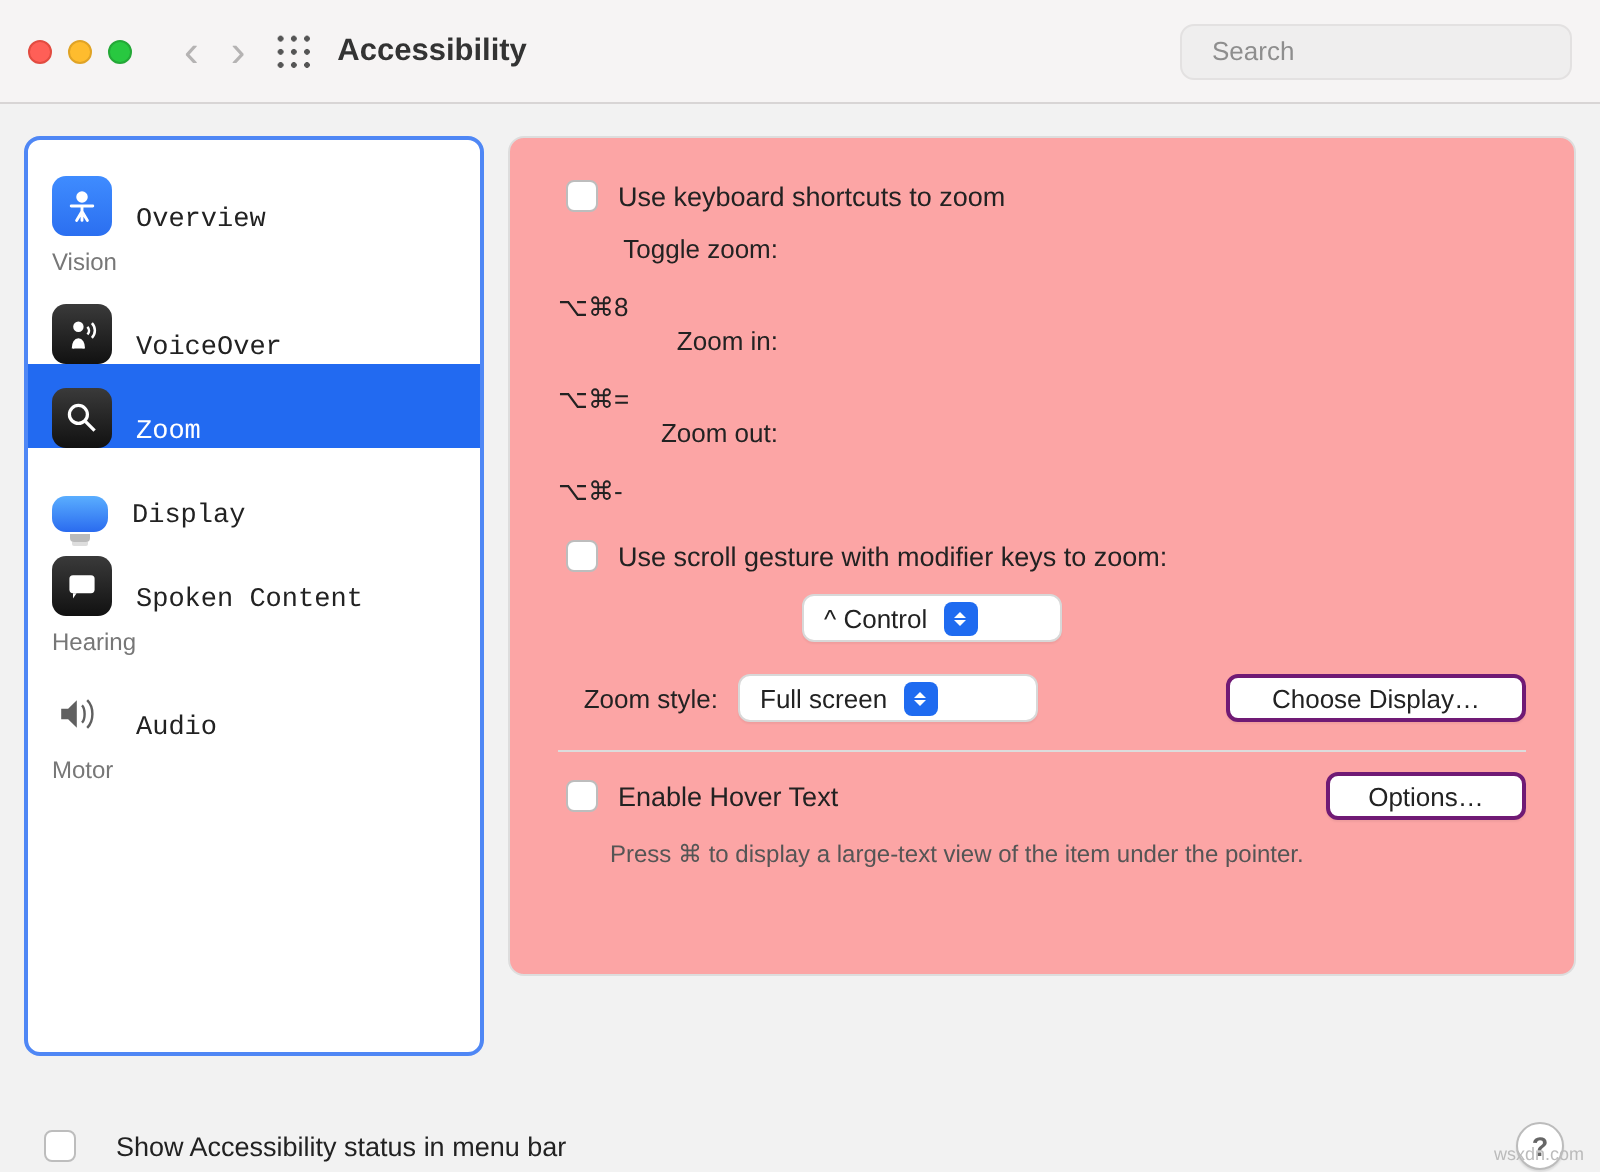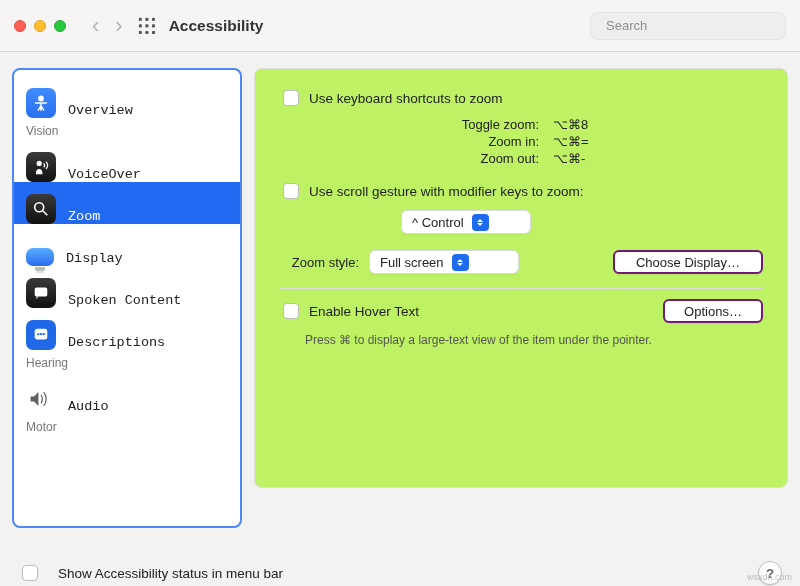--- a/index.html
+++ b/index.html
@@ -60,30 +60,30 @@
   .ic-blue{background:linear-gradient(#3f8cff,#2b6ff0);}
   .ic-black{background:linear-gradient(#3a3a3a,#111);}
   .ic-darkblue{background:#1f69e8;}
   .ic-monitor{background:linear-gradient(#5aaeff,#2a6bef);border-radius:4px;position:relative;}
   .ic-monitor::after{content:"";position:absolute;bottom:-5px;left:50%;transform:translateX(-50%);width:10px;height:4px;background:#bbb;border-radius:0 0 2px 2px;box-shadow:0 3px 0 -1px #ddd;}
   .ic-speaker{background:none;color:#333;}
   .ic-speaker svg{width:26px;height:18px;}
 
   
   .pane{
-    flex:1; height:420px; background:#bef264; border:1px solid #ddd; border-radius:8px;
+    flex:1; height:420px; background:#fca5a5; border:1px solid #ddd; border-radius:8px;
     padding:18px 24px 16px 24px;
   }
   .row{ display:flex; align-items:center; margin-bottom:8px; }
   .chk{
     appearance:none; width:16px; height:16px; border:1px solid #bdbdbd; background:#fff;
     border-radius:4px; margin-right:10px; cursor:pointer;
   }
   .optlabel{ font-size:13.5px; }
-  .subrow{ display:flex; justify-content:center; gap:14px; font-size:13px; color:#222; margin-bottom:2px;}
+  .subrow{ display:flex; justify-content:space-between; gap:14px; font-size:13px; color:#222; margin-bottom:2px;flex-direction:column;}
   .subrow .k{ width:110px; text-align:right; }
   .subrow .v{ width:60px; text-align:left; font-family:inherit;}
   .dd{
     height:24px; border-radius:6px; background:#fff; border:1px solid #d8d8d8;
     display:inline-flex; align-items:center; padding:0 6px 0 10px; font-size:13px;
     box-shadow:0 1px 1px rgba(0,0,0,.05);
   }
   .dd .arrow{
     width:17px;height:17px;margin-left:8px;border-radius:4px;
     background:#1f6bf0;display:flex;flex-direction:column;align-items:center;justify-content:center;
@@ -179,31 +179,20 @@
     <div class="sbitem">
       <div class="icn ic-black">
         <svg width="18" height="18" viewBox="0 0 20 20" fill="#fff">
             <rect x="3" y="4" width="14" height="10" rx="2"></rect>
             <path d="M7 14l-2 3v-3"></path>
           </svg>
       </div>
       <div class="lbl">Spoken Content</div>
     </div>
 
-    <div class="sbitem">
-      <div class="icn ic-darkblue">
-        <svg width="18" height="18" viewBox="0 0 20 20" fill="#fff">
-            <rect x="3" y="3" width="14" height="12" rx="3"></rect>
-            <circle cx="7" cy="9" r="1.3" fill="#1f69e8"></circle>
-            <circle cx="10" cy="9" r="1.3" fill="#1f69e8"></circle>
-            <circle cx="13" cy="9" r="1.3" fill="#1f69e8"></circle>
-          </svg>
-      </div>
-      <div class="lbl">Descriptions</div>
-    </div>
 
     <div class="sectlabel">Hearing</div>
 
     <div class="sbitem">
       <div class="icn ic-speaker">
         <svg viewBox="0 0 30 20">
             <path d="M3 7h4l5-5v16l-5-5H3z" fill="#606060"></path>
             <path d="M15 5c2 2 2 8 0 10M18 2c4 4 4 12 0 16" stroke="#606060" stroke-width="1.4" fill="none"></path>
           </svg>
       </div>

